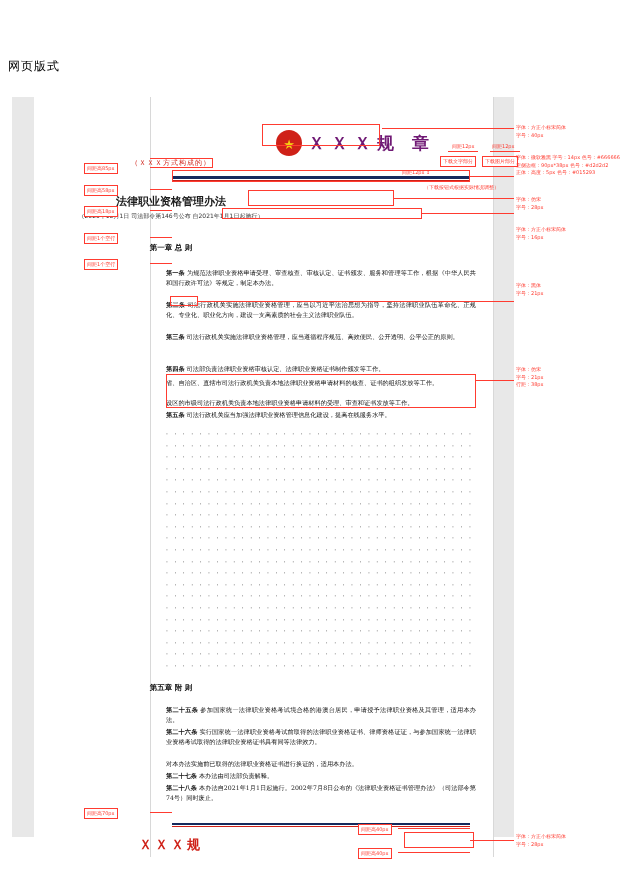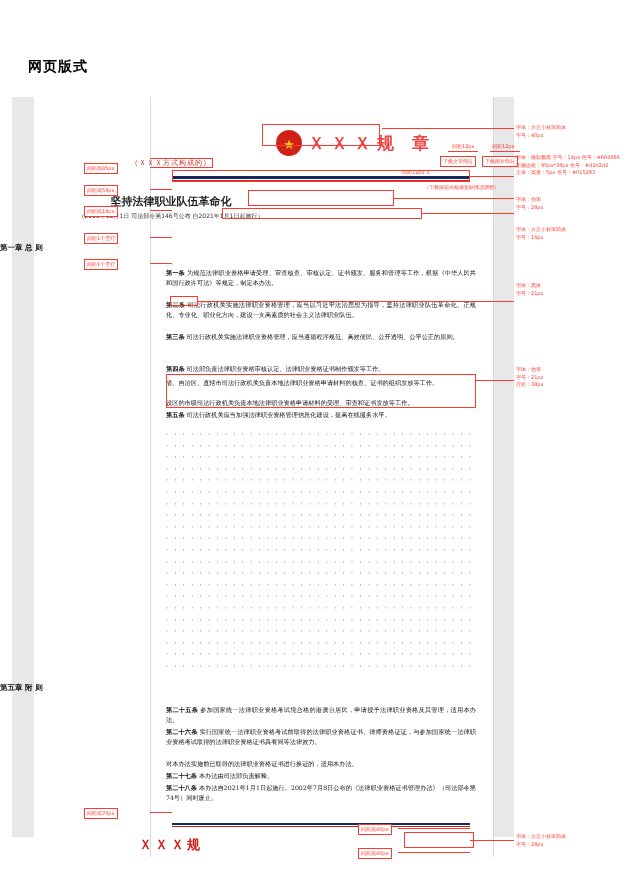--- a/index.html
+++ b/index.html
@@ -4,22 +4,22 @@
 <style>
   html,body{margin:0;padding:0;}
   body{
     width:630px;height:891px;
     background:#ffffff;
     font-family:"DejaVu Sans","Liberation Sans",sans-serif;
     position:relative;
     overflow:hidden;
   }
   .page-title{
-    position:absolute;left:28px;top:58px;
-    font-size:14px;font-weight:bold;color:#000;
+    position:absolute;left:8px;top:58px;
+    font-size:12px;font-weight:normal;color:#000;
     letter-spacing:1px;
   }
   
   .grey-col{
     position:absolute;top:97px;background:#e8e8e8;
   }
   .grey-left{left:12px;width:22px;height:740px;}
   .grey-right{left:492px;width:22px;height:740px;}
 
   
@@ -39,21 +39,21 @@
     width:26px;height:26px;border-radius:50%;
     background:#cf2118;position:relative;
   }
   .emblem .star{
     position:absolute;left:50%;top:52%;transform:translate(-50%,-50%);
     color:#f5d210;font-size:13px;line-height:13px;
   }
   .title-main{
     position:absolute;left:308px;top:132px;
     font-family:"DejaVu Serif","Liberation Serif",serif;
-    font-size:17px;font-weight:bold;color:#ef4444;letter-spacing:6px;
+    font-size:17px;font-weight:bold;color:#701a75;letter-spacing:6px;
   }
   .title-sub{
     position:absolute;left:0;top:158px;width:342px;text-align:center;
     font-size:7px;color:#cf2118;letter-spacing:1px;
   }
   .red-bar{
     position:absolute;left:172px;top:176px;width:298px;height:3px;background:#15295c;
   }
   .red-bar2{
     position:absolute;left:172px;top:180px;width:298px;height:1px;background:#cf2118;
@@ -61,21 +61,21 @@
   .doc-title{
     position:absolute;left:0;top:194px;width:342px;text-align:center;
     font-family:"DejaVu Serif","Liberation Serif",serif;
     font-size:11px;font-weight:bold;color:#1c1c1c;
   }
   .doc-sub{
     position:absolute;left:0;top:212px;width:342px;text-align:center;
     font-size:6px;color:#333;
   }
   .chap{
-    position:absolute;left:0;width:342px;
+    position:absolute;left:0;width:342px;text-align:center;
     font-size:7.5px;font-weight:bold;color:#111;
     font-family:"DejaVu Serif","Liberation Serif",serif;
   }
   .para{
     position:absolute;left:166px;width:310px;
     font-size:6.2px;line-height:10.4px;color:#111;
     text-align:justify;
     font-family:"DejaVu Serif","Liberation Serif",serif;
   }
   .para b{font-weight:bold;}
@@ -147,21 +147,21 @@
   <div class="circ">
       <div class="star">★</div>
     </div>
 </div>
 <div class="title-main">ＸＸＸ规 章</div>
 <div class="title-sub">（ＸＸＸ方式构成的）</div>
 
 <div class="red-bar"></div>
 <div class="red-bar2"></div>
 
-<div class="doc-title">坚持法律职业队伍革命化</div>
+<div class="doc-title">法律职业资格管理办法</div>
 <div class="doc-sub">（2020年12月1日 司法部令第146号公布 自2021年1月1日起施行）</div>
 
 <div class="chap" style="top:243px;">第一章  总  则</div>
 
 <div class="para" style="top:268px;">
   <b>第一条</b>
   <span>为规范法律职业资格申请受理、审查核查、审核认定、证书颁发、服务和管理等工作，根据《中华人民共和国行政许可法》等规定，制定本办法。</span>
 </div>
 <div class="para" style="top:300px;">
   <b>第二条</b>

